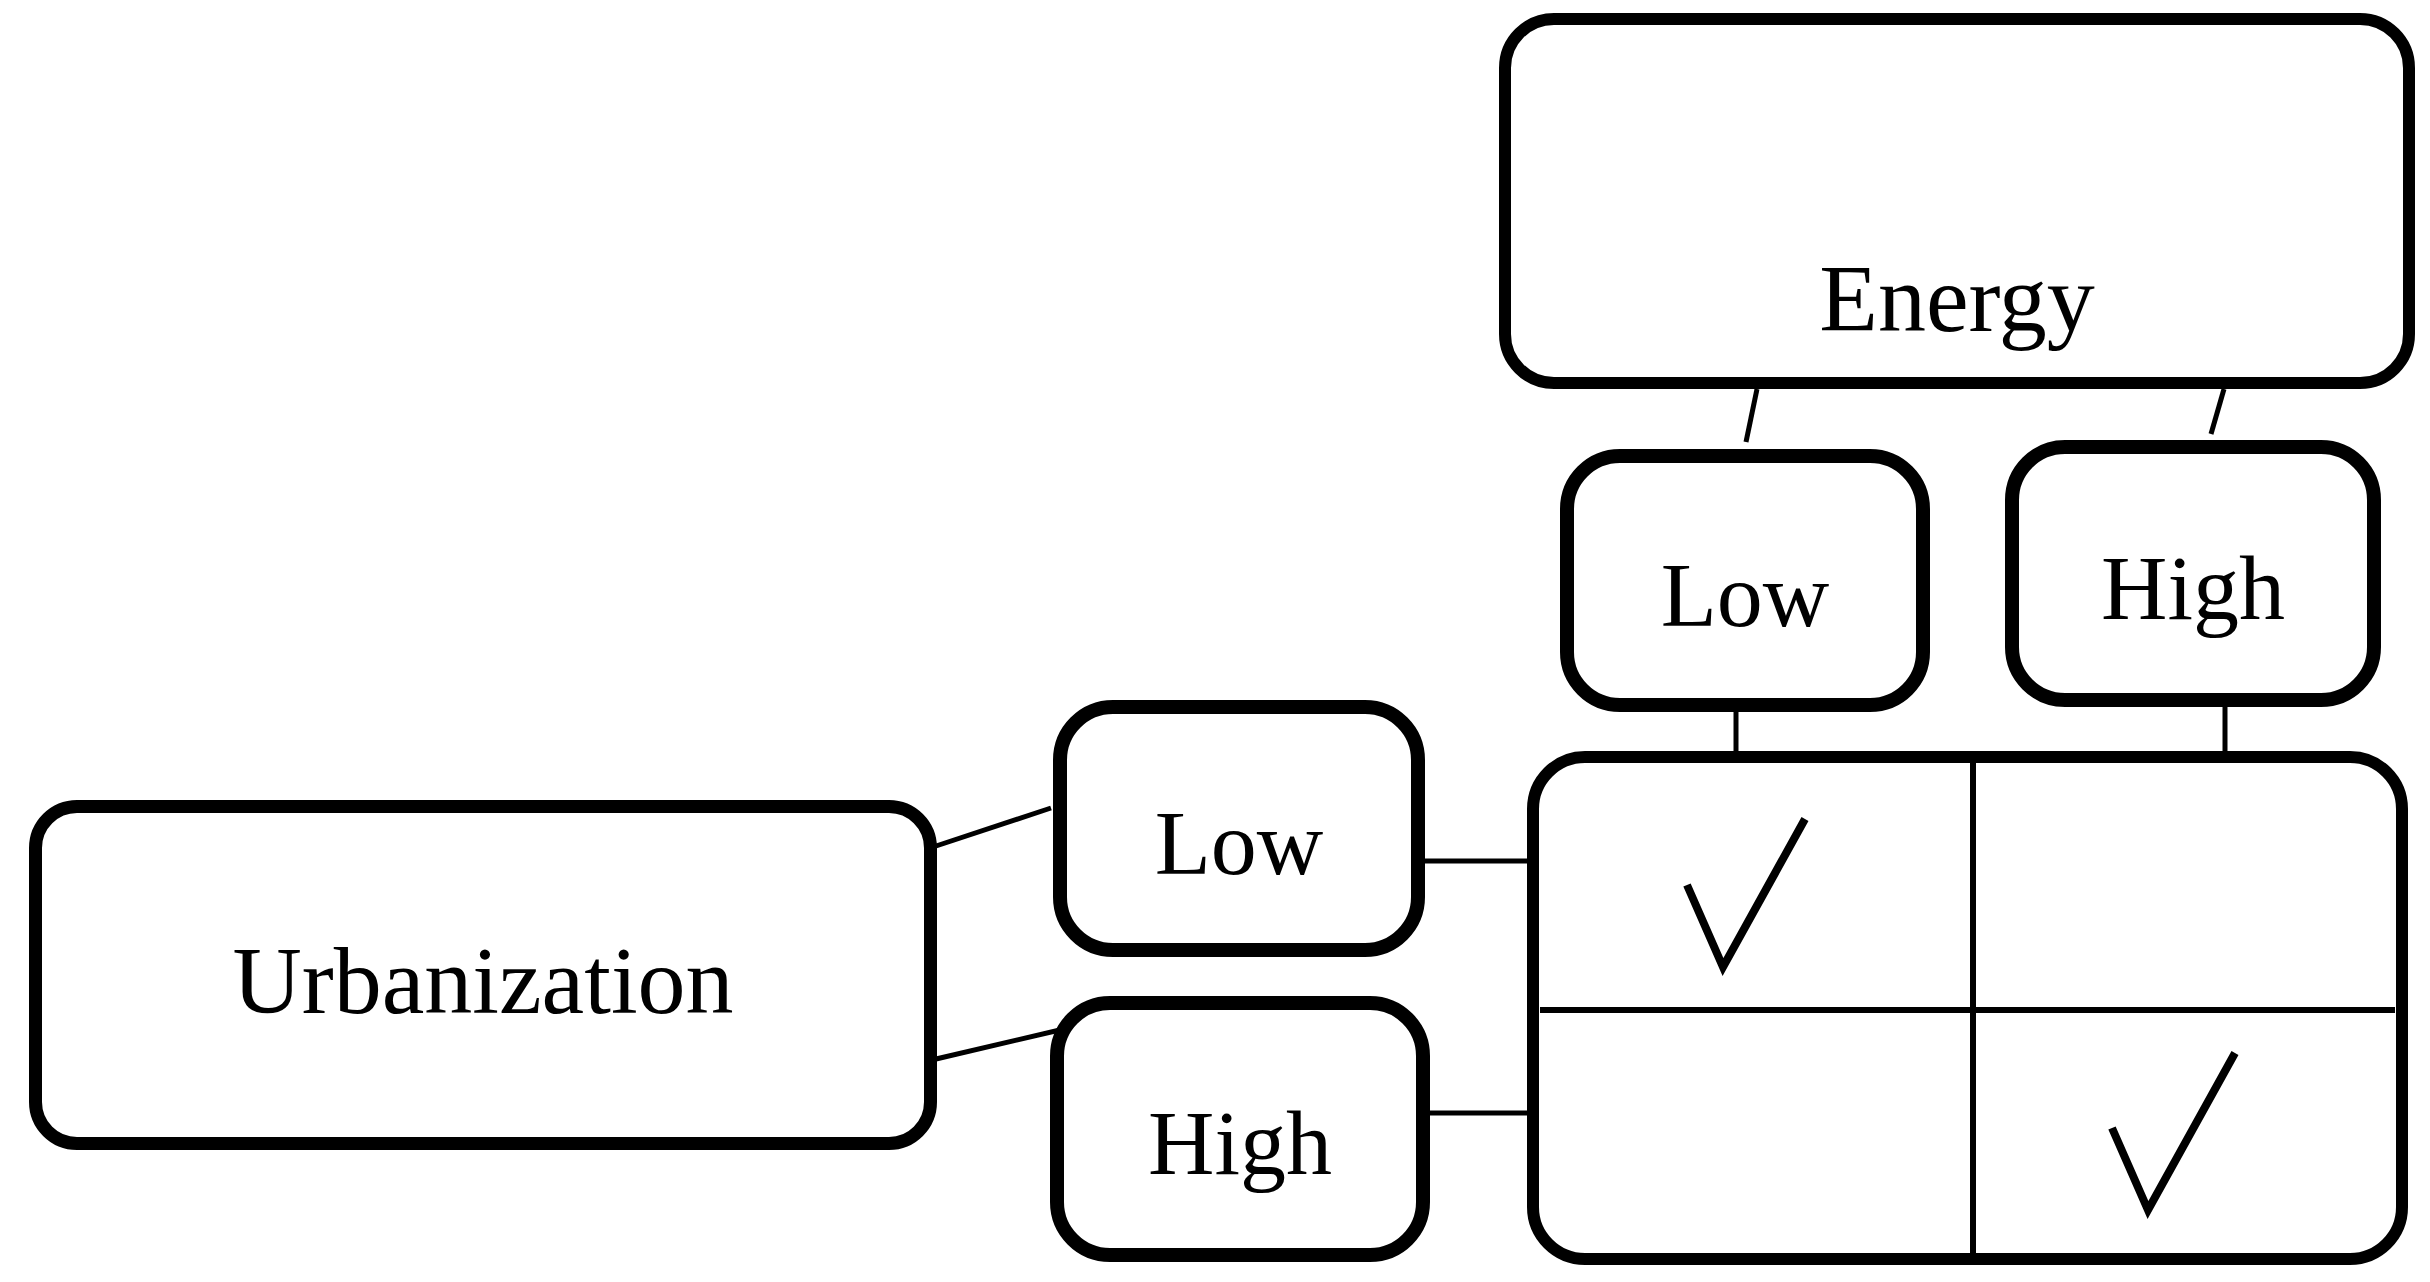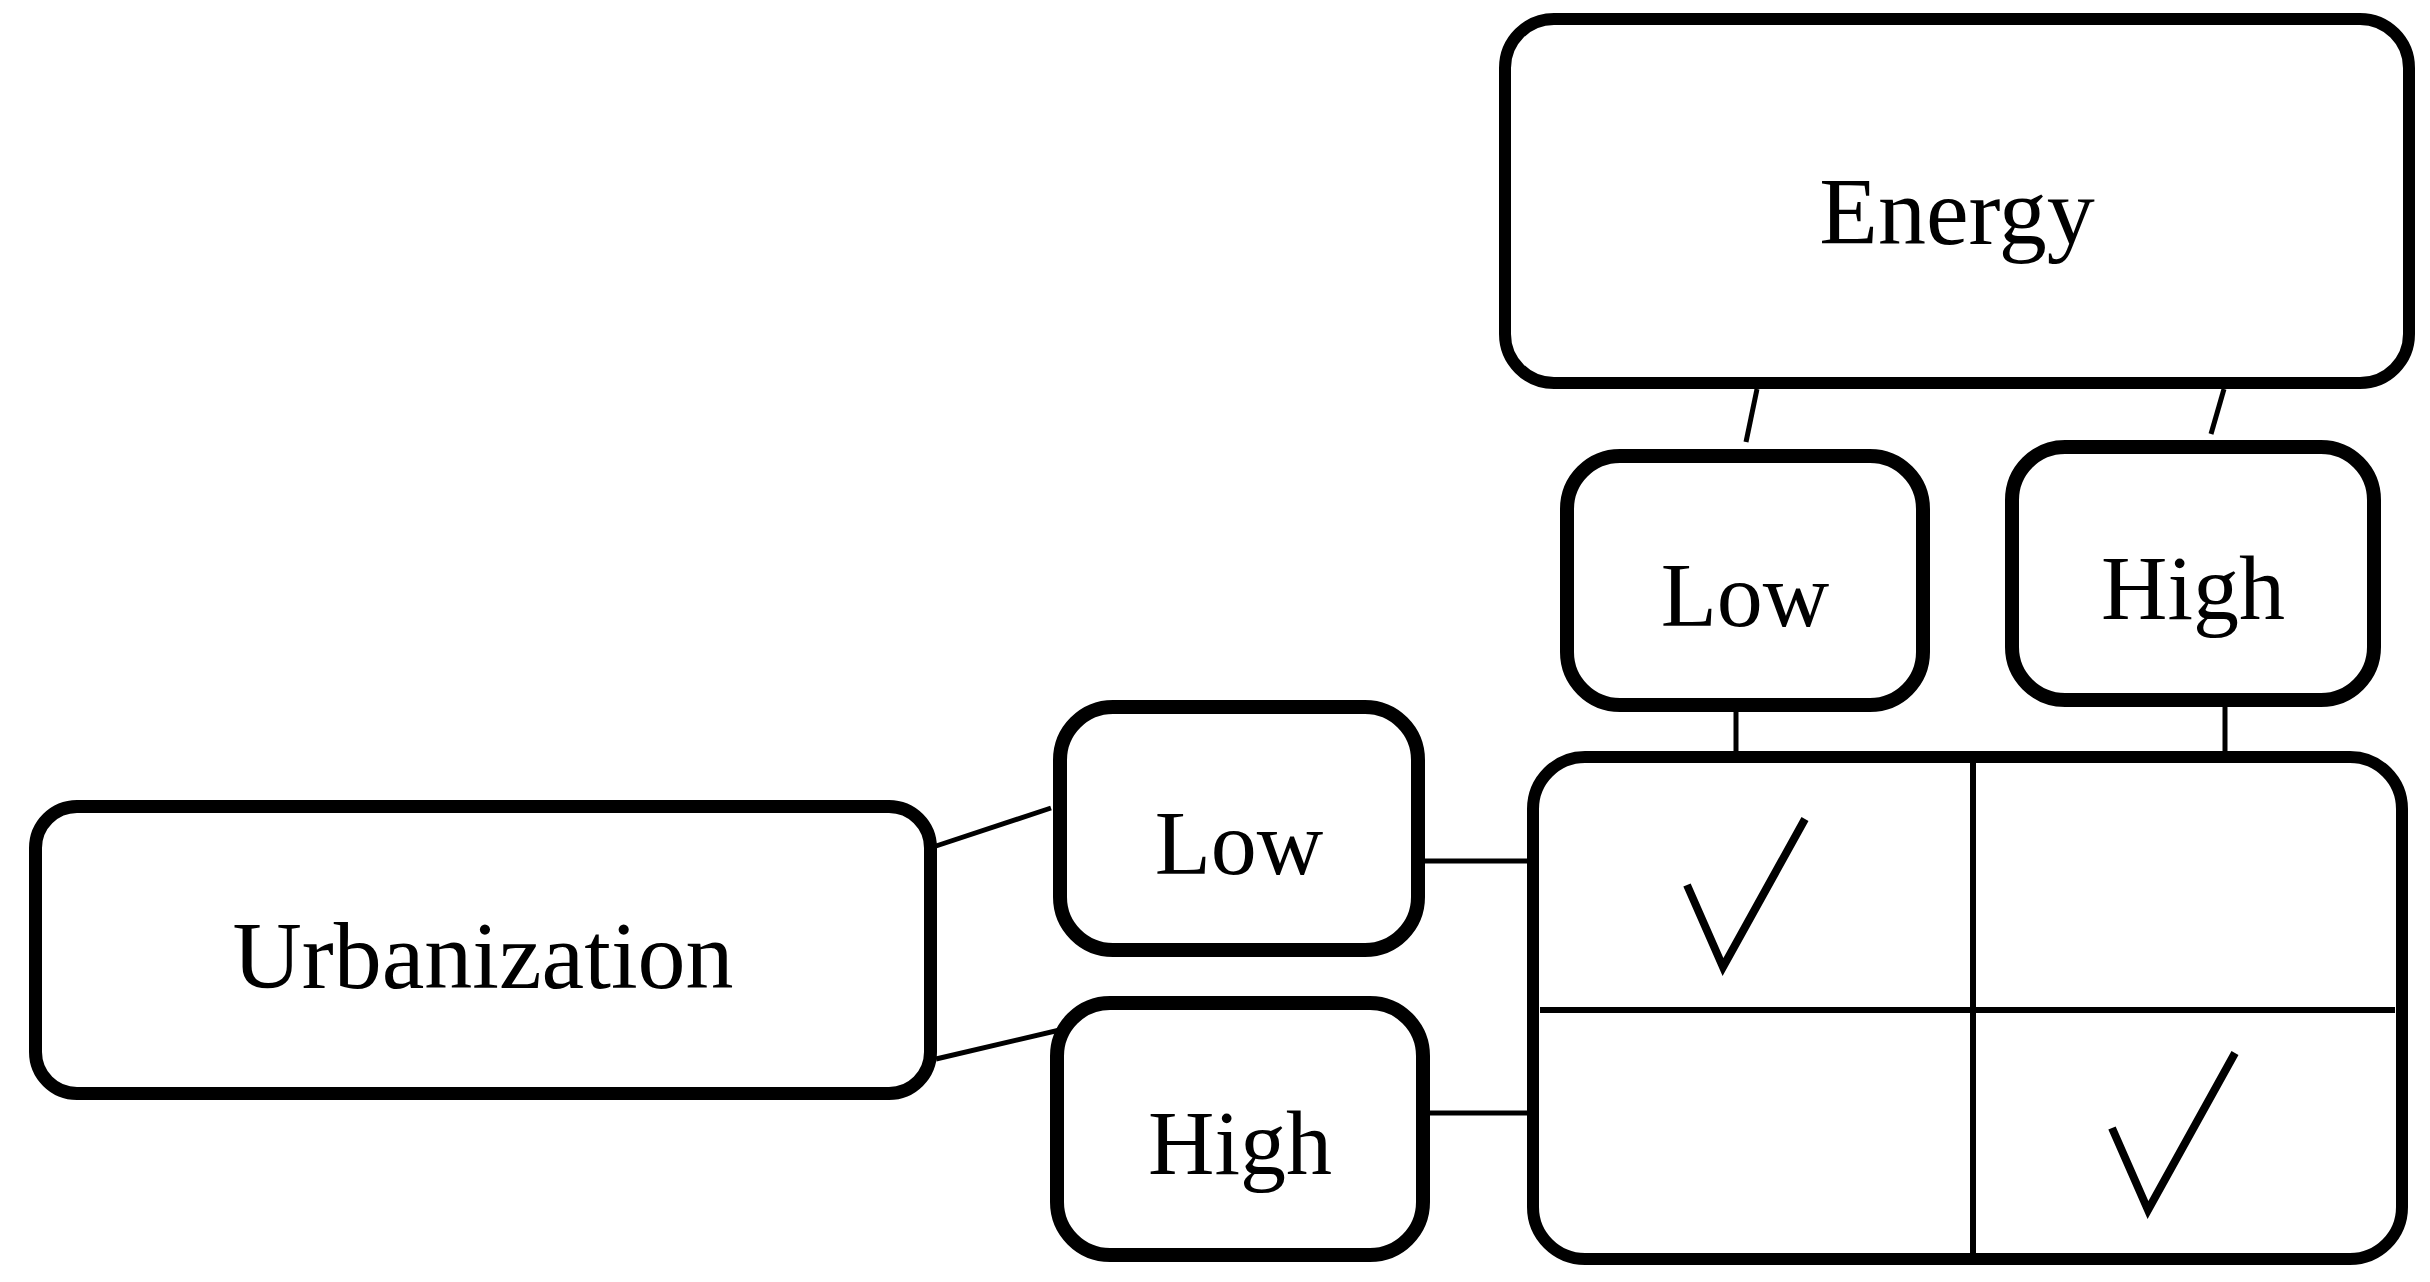--- a/index.html
+++ b/index.html
@@ -33,26 +33,27 @@
     font-size: 96px;
   }
   .node.pill {
     border-width: 14px;
     border-radius: 60px;
     font-size: 92px;
     padding-top: 28px; 
   }
   #energy-box {
     left: 1499px; top: 13px; width: 916px; height: 376px;
-    flex-direction: row;
+    flex-direction: column;
     padding-top: 22px;
     line-height: 1.62;
+    justify-content: flex-end;
   }
   #urbanization-box {
-    left: 29px; top: 800px; width: 908px; height: 300px;
+    left: 29px; top: 800px; width: 908px; height: 350px;
     border-width: 13px;
     border-radius: 48px;
     font-size: 96px;
     padding-top: 12px;
   }
   #energy-low-box  { left: 1560px; top: 449px; width: 370px; height: 263px; }
   #energy-high-box { left: 2005px; top: 440px; width: 376px; height: 267px; }
   #urb-low-box     { left: 1053px; top: 700px; width: 372px; height: 257px; }
   #urb-high-box    { left: 1050px; top: 996px; width: 380px; height: 266px; }
   #matrix-box {

